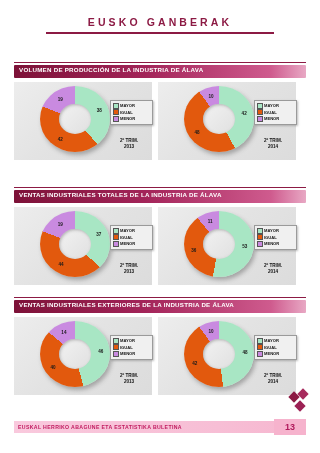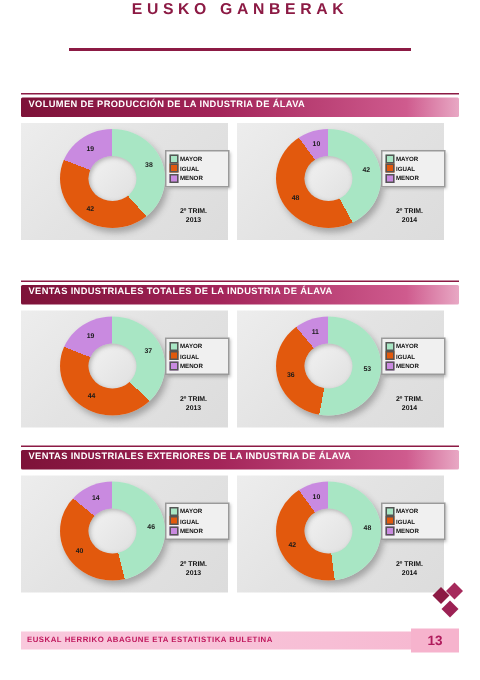--- a/index.html
+++ b/index.html
@@ -8,21 +8,21 @@
     background:#ffffff;
     font-family:"Liberation Sans", sans-serif;
     overflow:hidden;
     position:relative;
   }
   
   .doc-header{
     position:absolute;left:0;top:0;width:320px;height:46px;
   }
   .doc-title{
-    position:absolute;left:0;top:0;width:320px;
+    position:absolute;left:0;top:16px;width:320px;
     text-align:center;
     font-size:10.5px;letter-spacing:3.1px;font-weight:bold;
     color:#8c1a44;
   }
   .title-rule{
     position:absolute;left:46px;top:32px;width:228px;height:1.6px;
     background:#8c1a44;
   }
   
   .section{position:absolute;left:14px;width:292px;}

